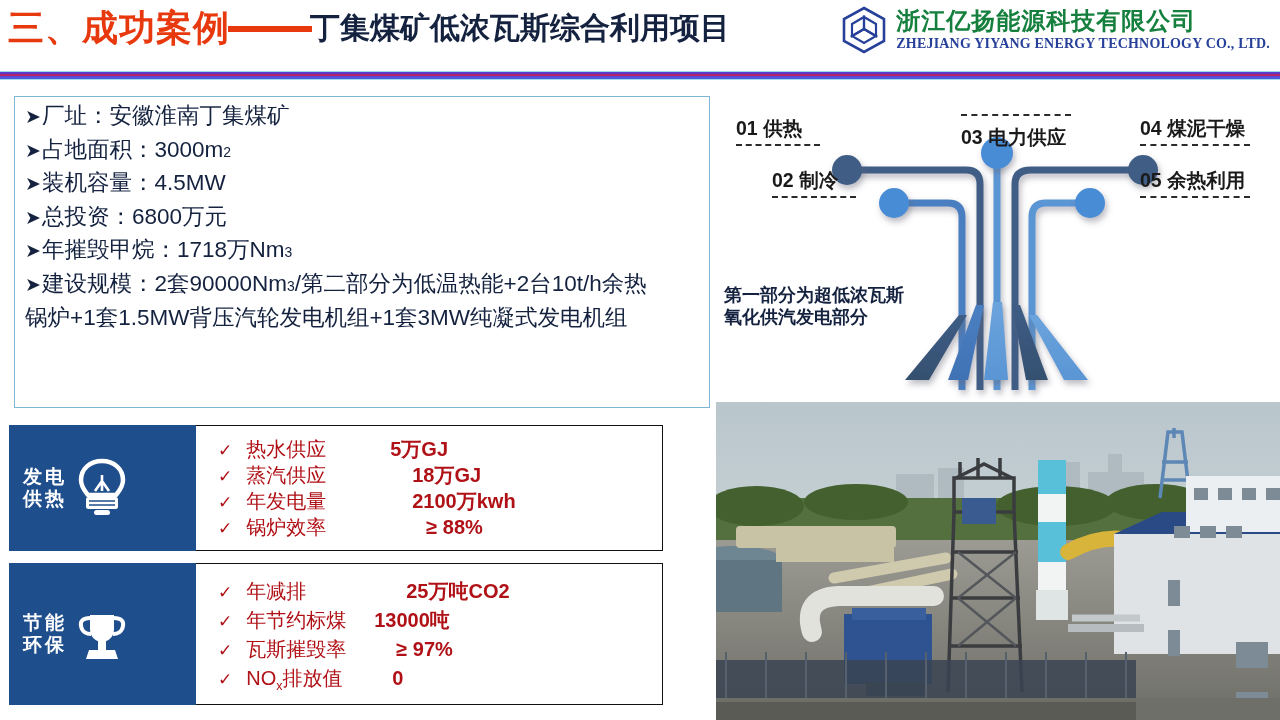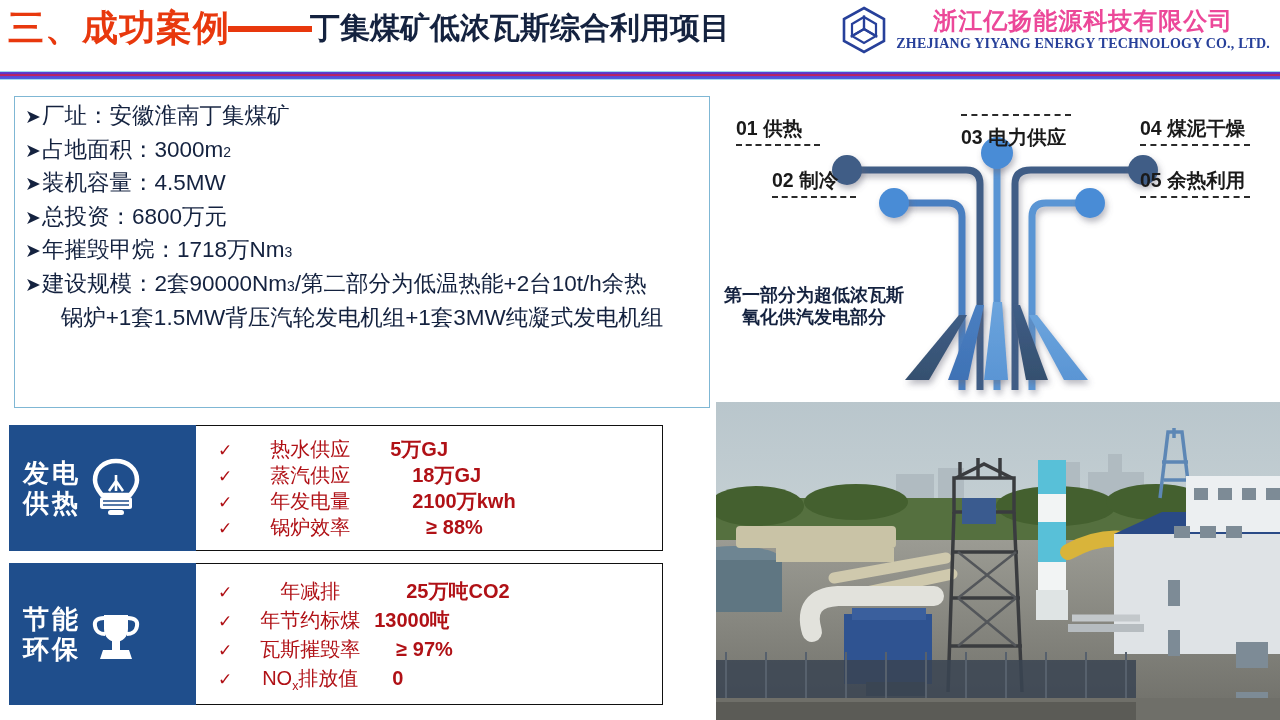--- a/index.html
+++ b/index.html
@@ -2,21 +2,21 @@
 <html><head>
 <meta charset="utf-8">
 <style>
   * { box-sizing: border-box; margin: 0; padding: 0; }
   html, body {
     width: 1280px; height: 720px;
     background: #ffffff;
     font-family: "Liberation Sans", "DejaVu Sans", sans-serif;
     overflow: hidden;
   }
-  .slide { position: relative; width: 1016px; height: 720px; background: #fff; text-align: center; }
+  .slide { position: relative; width: 1016px; height: 720px; background: #fff; }
 
   
   .header { position: absolute; left: 0; top: 0; width: 1280px; height: 72px; }
   .title-wrap {
     position: absolute; left: 8px; top: 10px;
     display: flex; align-items: center; white-space: nowrap;
   }
   .title-main {
     font-size: 36px; font-weight: bold; color: #E8380D;
     letter-spacing: 1px; line-height: 1;
@@ -31,21 +31,21 @@
     line-height: 1; margin-left: -2px;
   }
 
   .logo-wrap {
     position: absolute; right: 10px; top: 6px;
     display: flex; align-items: center; gap: 10px;
   }
   .logo-mark { width: 44px; height: 48px; flex: 0 0 auto; }
   .logo-text { display: flex; flex-direction: column; line-height: 1; }
   .logo-cn {
-    font-size: 24px; font-weight: bold; color: #ec4899;
+    font-size: 24px; font-weight: bold; color: #15803d;
     letter-spacing: 1px;
   }
   .logo-en {
     font-family: "Liberation Serif", "DejaVu Serif", serif;
     font-size: 14px; font-weight: bold; color: #27409A;
     letter-spacing: 0.2px; margin-top: 4px;
   }
 
   .header-band {
     position: absolute; left: 0; top: 71px; width: 1280px; height: 9px;
@@ -88,21 +88,21 @@
   .badge-block.two { left: 9px; top: 563px; }
 
   .badge-blue {
     width: 187px; background: #1F4E8C;
     display: flex; align-items: center; justify-content: flex-start;
     padding-left: 14px; gap: 4px;
   }
   .badge-block.one .badge-blue { height: 126px; }
   .badge-block.two .badge-blue { height: 142px; }
   .badge-title {
-    color: #fff; font-size: 26px; font-weight: bold;
+    color: #fff; font-size: 19px; font-weight: bold;
     line-height: 1.16; letter-spacing: 3px;
   }
   .badge-icon { width: 58px; height: 62px; flex: 0 0 auto; margin-left: 2px; }
 
   .badge-list {
     background: #fff; border: 1.6px solid #111;
     border-left: none;
     padding: 8px 10px 8px 22px;
     display: flex; flex-direction: column; justify-content: center;
   }

